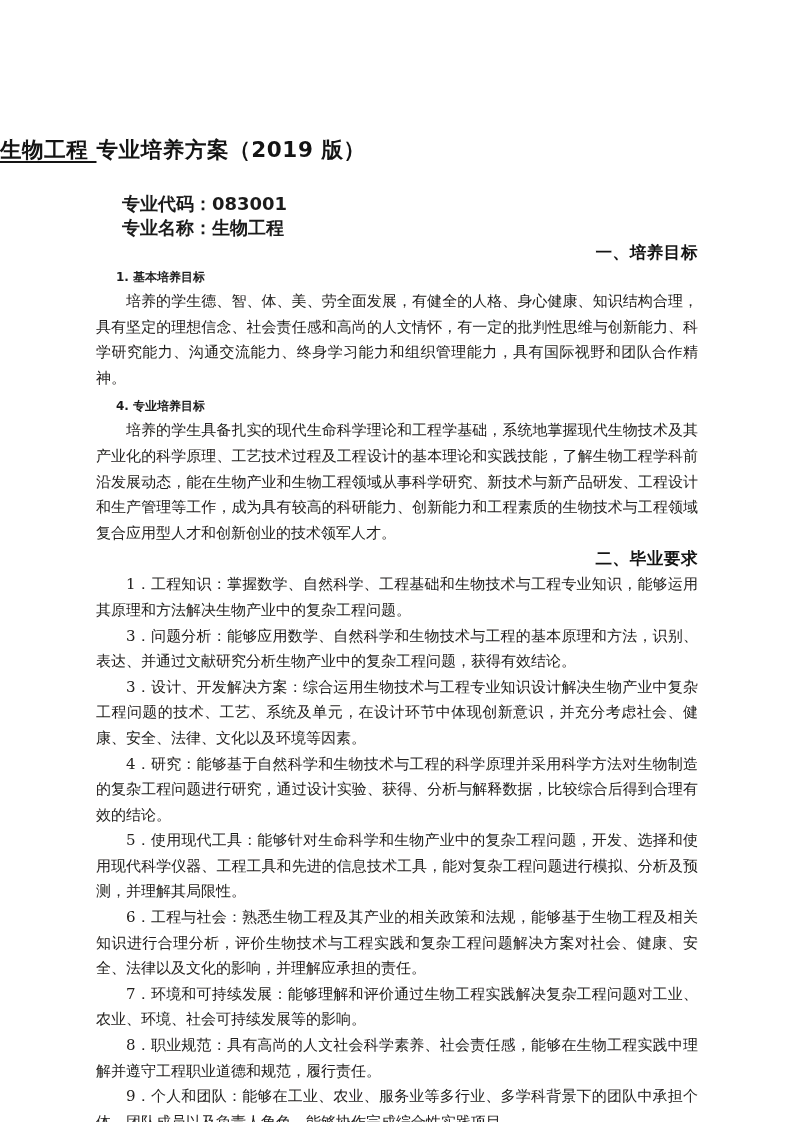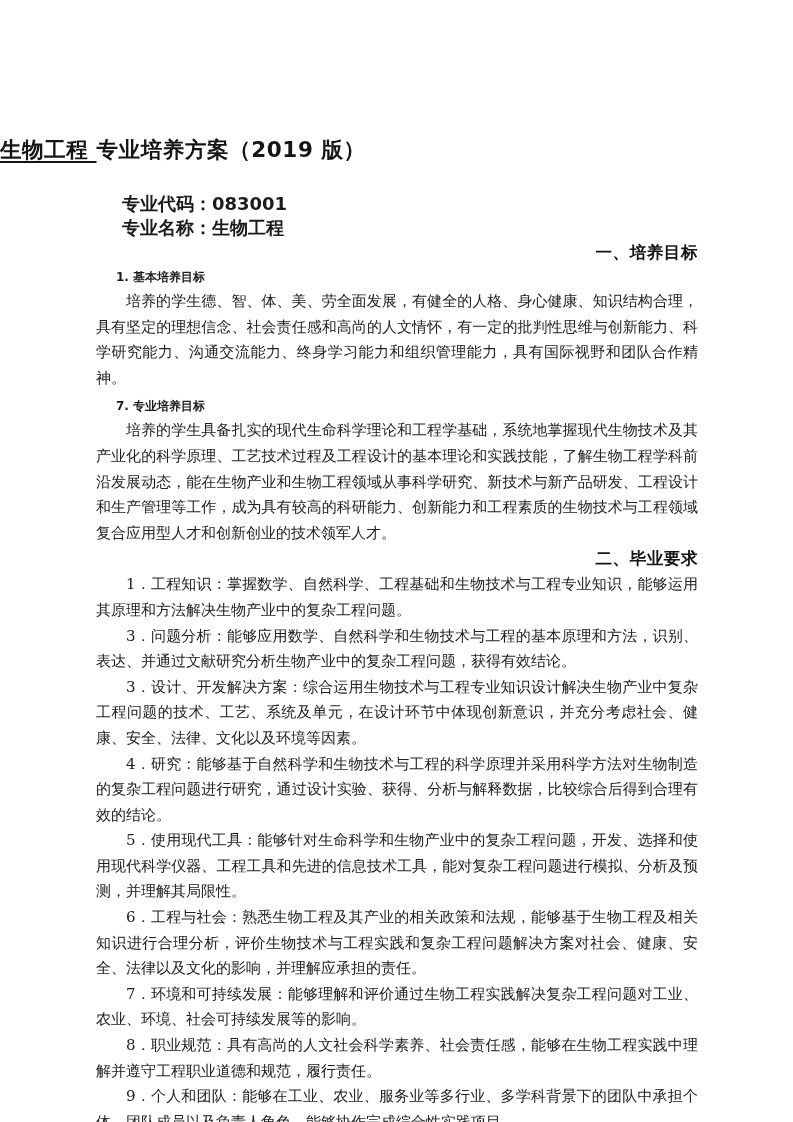--- a/index.html
+++ b/index.html
@@ -120,21 +120,21 @@
     <div class="meta-line">专业代码：083001</div>
     <div class="meta-line">专业名称：生物工程</div>
 
     <div class="h1-cn">一、培养目标</div>
 
     <div class="h2-cn">1. 基本培养目标</div>
     <p class="para">培养的学生德、智、体、美、劳全面发展，有健全的人格、身心健康、知识结构合理，具有坚定的理想信念、社会责任感和高尚的人文情怀，有一定的批判性思维与创新能力、科学研究能力、沟通交流能力、终身学习能力和组织管理能力，具有国际视野和团队合作精神。</p>
 
     <div class="gap-sm"></div>
 
-    <div class="h2-cn">7. 专业培养目标</div>
+    <div class="h2-cn">4. 专业培养目标</div>
     <p class="para">培养的学生具备扎实的现代生命科学理论和工程学基础，系统地掌握现代生物技术及其产业化的科学原理、工艺技术过程及工程设计的基本理论和实践技能，了解生物工程学科前沿发展动态，能在生物产业和生物工程领域从事科学研究、新技术与新产品研发、工程设计和生产管理等工作，成为具有较高的科研能力、创新能力和工程素质的生物技术与工程领域复合应用型人才和创新创业的技术领军人才。</p>
 
     <div class="h1-cn indent-more">二、毕业要求</div>
 
     <p class="para">1．工程知识：掌握数学、自然科学、工程基础和生物技术与工程专业知识，能够运用其原理和方法解决生物产业中的复杂工程问题。</p>
     <p class="para">3．问题分析：能够应用数学、自然科学和生物技术与工程的基本原理和方法，识别、表达、并通过文献研究分析生物产业中的复杂工程问题，获得有效结论。</p>
     <p class="para">3．设计、开发解决方案：综合运用生物技术与工程专业知识设计解决生物产业中复杂工程问题的技术、工艺、系统及单元，在设计环节中体现创新意识，并充分考虑社会、健康、安全、法律、文化以及环境等因素。</p>
     <p class="para">4．研究：能够基于自然科学和生物技术与工程的科学原理并采用科学方法对生物制造的复杂工程问题进行研究，通过设计实验、获得、分析与解释数据，比较综合后得到合理有效的结论。</p>
     <p class="para">5．使用现代工具：能够针对生命科学和生物产业中的复杂工程问题，开发、选择和使用现代科学仪器、工程工具和先进的信息技术工具，能对复杂工程问题进行模拟、分析及预测，并理解其局限性。</p>
     <p class="para">6．工程与社会：熟悉生物工程及其产业的相关政策和法规，能够基于生物工程及相关知识进行合理分析，评价生物技术与工程实践和复杂工程问题解决方案对社会、健康、安全、法律以及文化的影响，并理解应承担的责任。</p>

